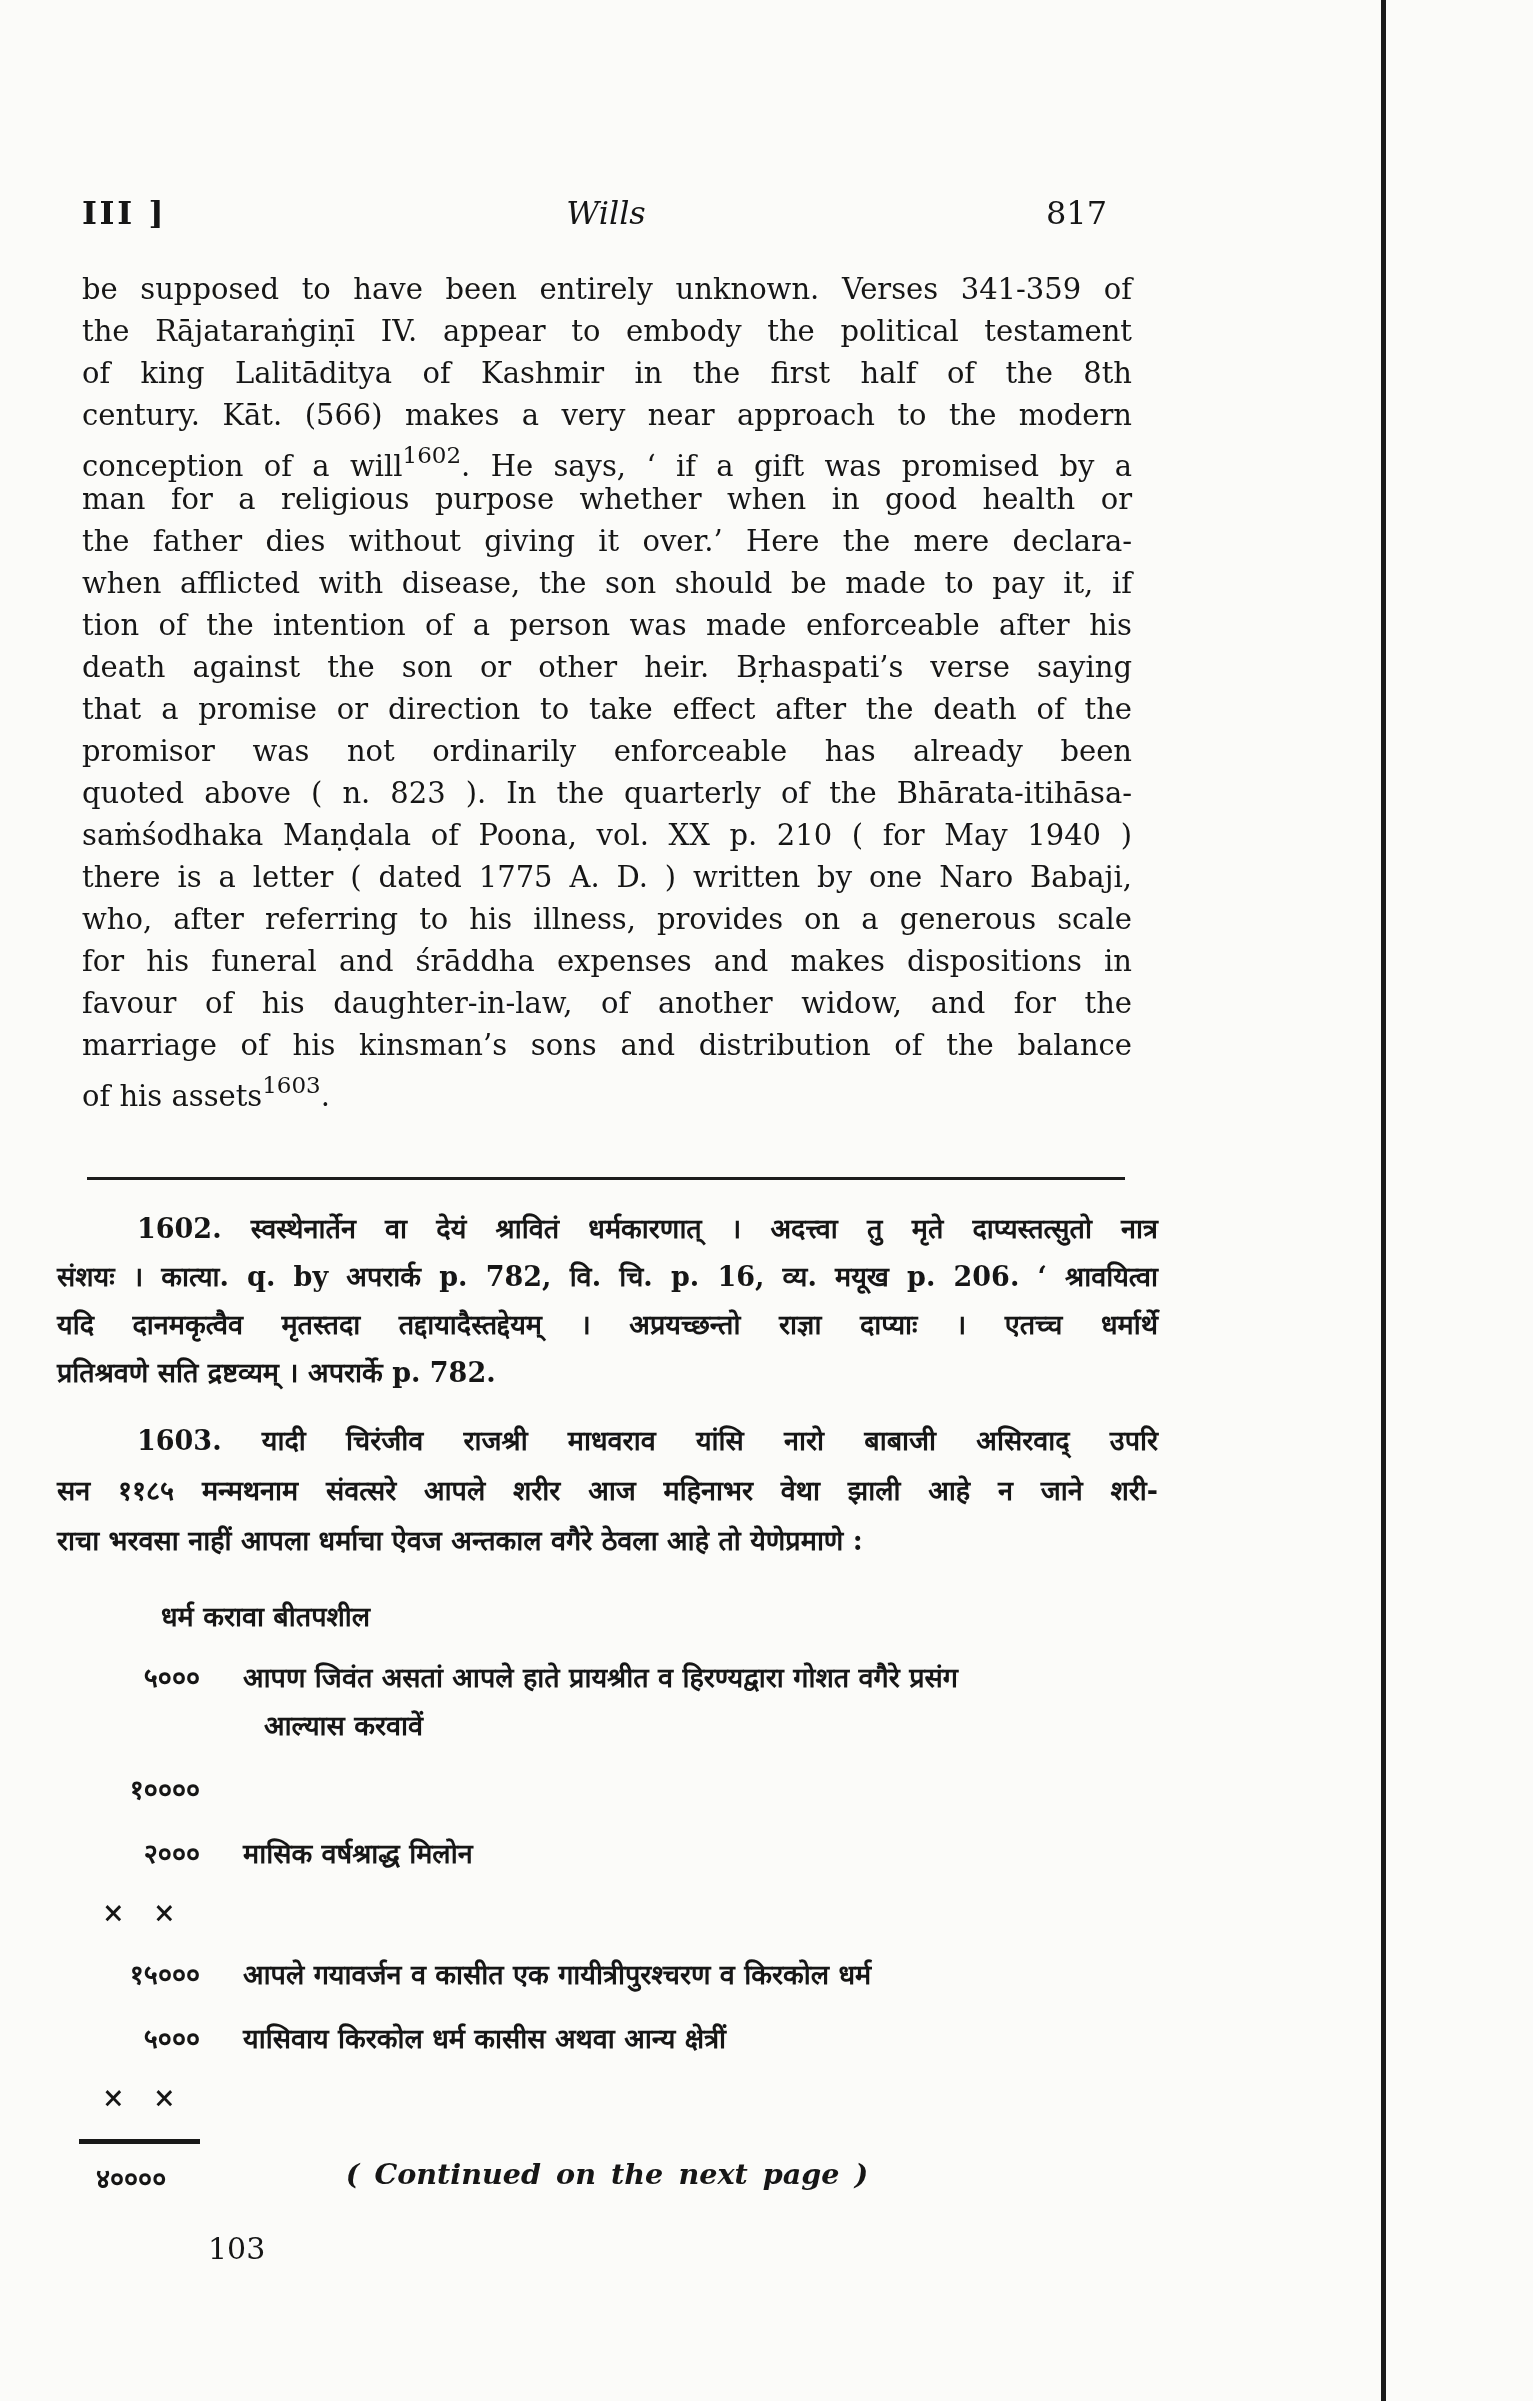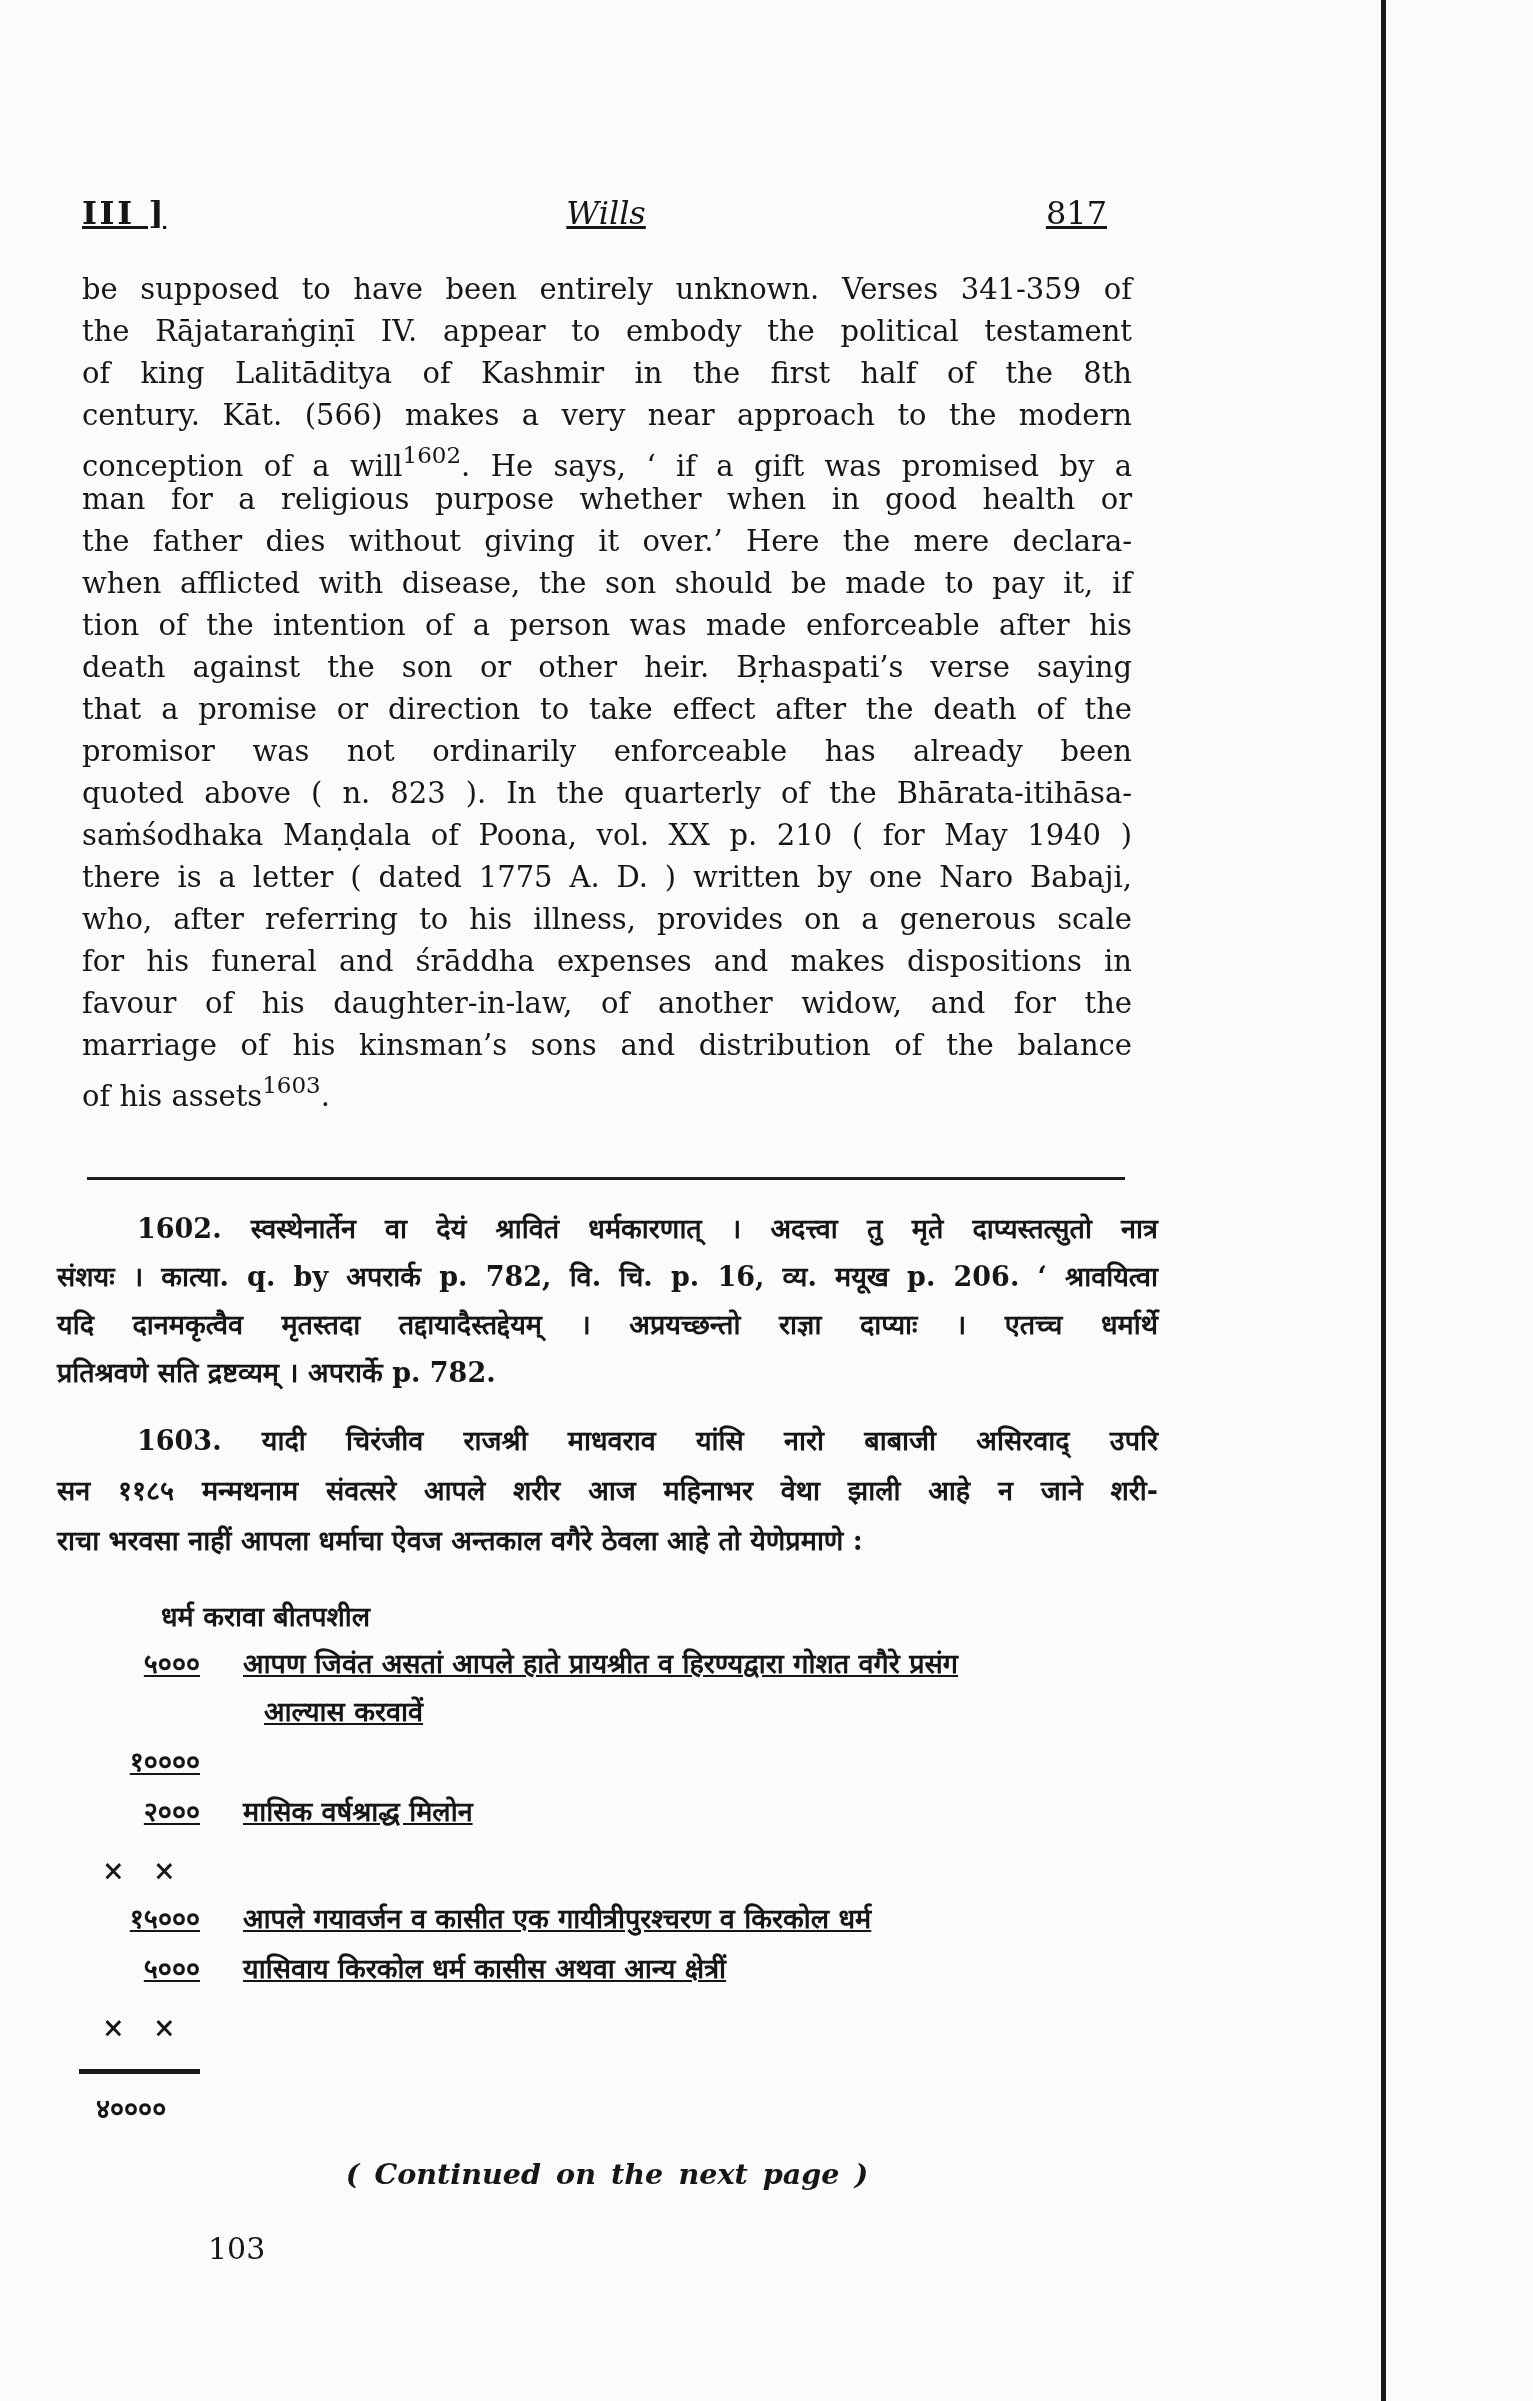--- a/index.html
+++ b/index.html
@@ -3,21 +3,21 @@
 <meta charset="utf-8">
 <style>
   html,body{margin:0;padding:0;background:#e8e8e6;}
   .page{
     position:relative;width:1533px;height:2401px;margin:0 auto;
     background:#fbfbf9;color:#161616;overflow:hidden;
     font-family:"DejaVu Serif","Liberation Serif",serif;
   }
   .edge-line{position:absolute;left:1381px;top:0;width:5.2px;height:2401px;background:#1a1a1a;}
 
-  .hdr{position:absolute;left:82px;top:194px;width:1049px;display:flex;align-items:baseline;font-size:32px;text-decoration:underline;}
+  .hdr{position:absolute;left:82px;top:194px;width:1049px;display:flex;align-items:baseline;font-size:32px;}
   .hdr .l{font-weight:bold;letter-spacing:2.6px;}
   .hdr .c{flex:1;text-align:center;font-style:italic;}
   .hdr .r{padding-right:24px;}
 
   .bodytext{position:absolute;left:82px;top:268px;width:1050px;font-size:29px;}
   .bodytext .line{line-height:42px;height:42px;}
   .just{text-align:justify;text-align-last:justify;}
   sup{font-size:23px;position:relative;top:-1.7px;}
 
   .fnsep{position:absolute;left:87px;top:1177px;width:1038px;height:2.6px;background:#1d1d1d;}
@@ -26,21 +26,21 @@
     position:absolute;left:57px;top:1205px;width:1101px;
     font-size:27px;font-weight:bold;
     font-family:"DejaVu Serif","DejaVu Sans",serif;
   }
   .fn .line{line-height:48px;}
   .fn .line:first-child{text-indent:80px;}
   .fn-2{margin-top:19px;}
   .fn-2 .line{line-height:50px;}
 
   .sched-h{margin-top:29px;margin-left:104px;line-height:43px;}
-  .srow{display:flex;margin-top:2px;text-decoration:underline;}
+  .srow{display:flex;margin-top:16px;}
   .amt{width:143px;text-align:right;line-height:48px;flex:0 0 auto;}
   .stext{margin-left:43px;flex:1;}
   .stext .line{line-height:48px;}
   .stext .line + .line{margin-left:21px;}
   .marks{margin-left:45px;margin-top:12px;line-height:45px;word-spacing:19px;}
 
   .trule{margin-top:19px;margin-left:21.6px;width:121px;height:5.2px;background:#191919;}
   .total{margin-top:12px;margin-left:39px;line-height:45px;}
 
   .cont{position:absolute;left:82px;top:2157px;width:1050px;text-align:center;

